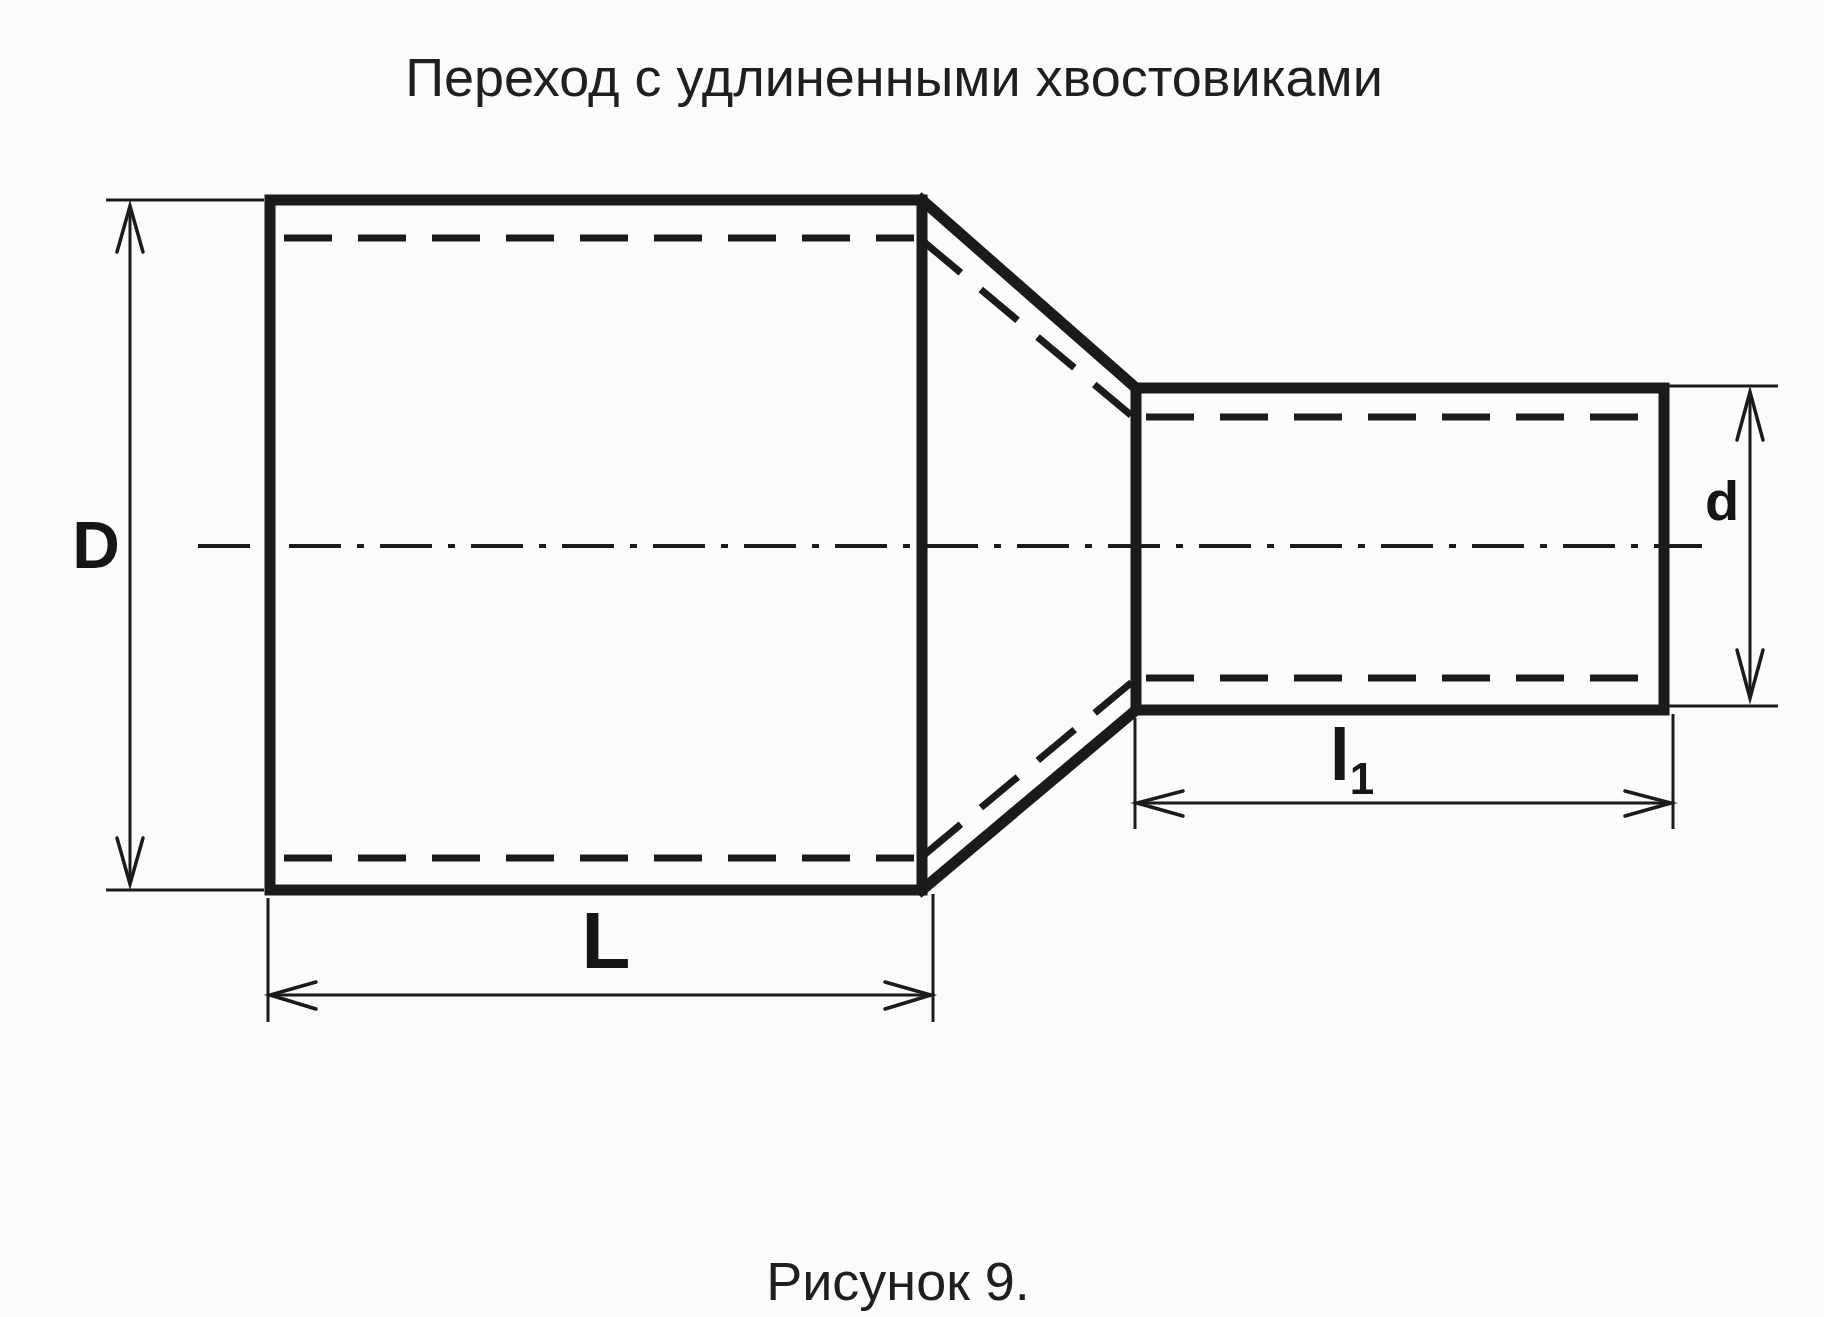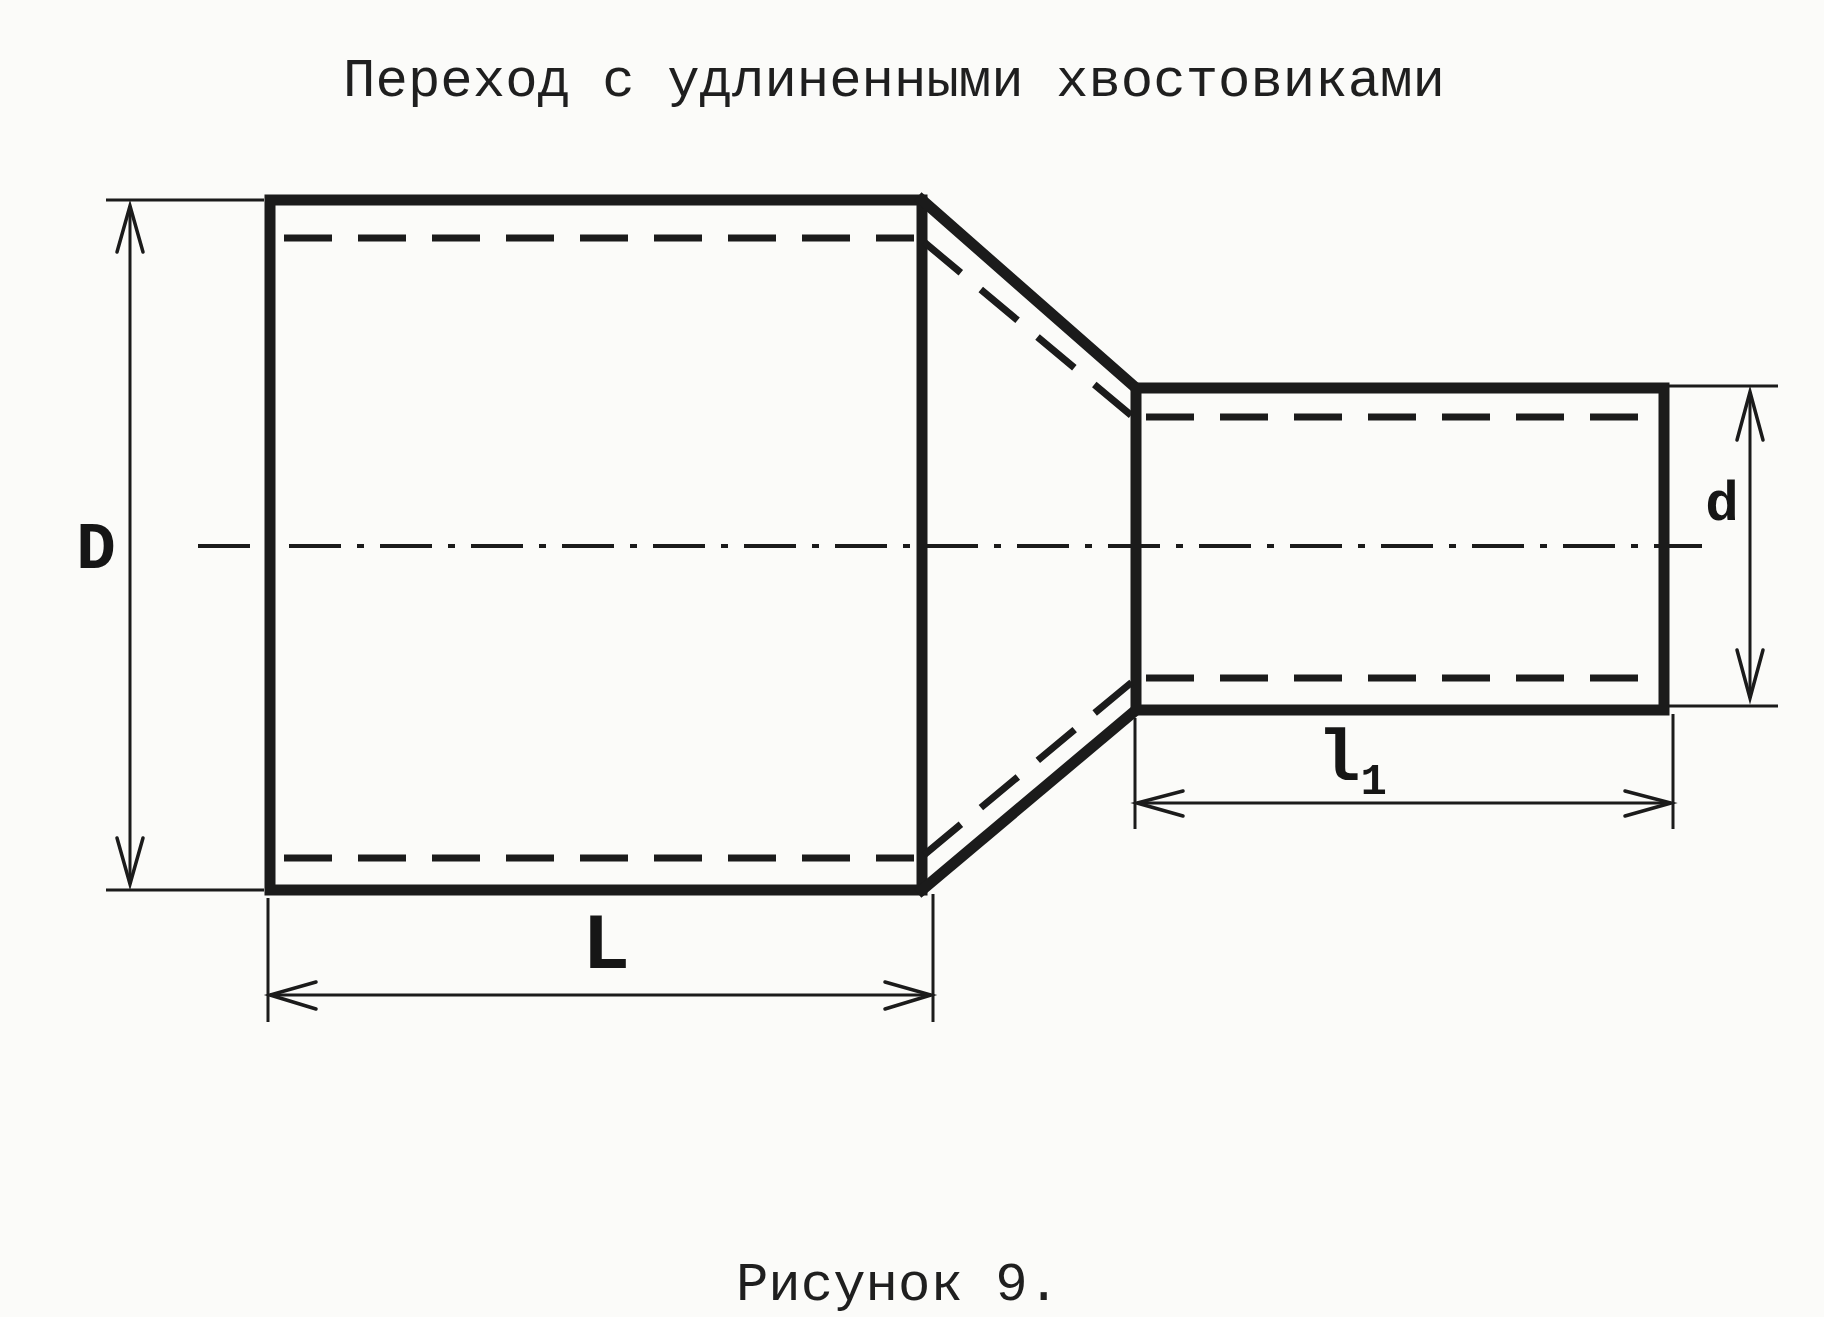--- a/index.html
+++ b/index.html
@@ -1,21 +1,21 @@
 <!DOCTYPE html>
 <html><head>
 <meta charset="utf-8">
 <style>
   html,body { margin:0; padding:0; background:#e8e8e6; }
   .canvas {
     position:relative;
     width:1824px; height:1317px;
     margin:0 auto;
     background:#fbfbf9;
-    font-family:Liberation Mono, monospace;
+    font-family:Liberation Sans, sans-serif;
     overflow:hidden;
   }
   svg { position:absolute; inset:0; display:block; color:#1b1b1b; }
   .outline  { stroke:currentColor; stroke-width:11; fill:none; stroke-linecap:square; }
   .inner    { stroke:currentColor; stroke-width:7; fill:none; stroke-dasharray:48 26; }
   .axis     { stroke:currentColor; stroke-width:4; fill:none; stroke-dasharray:52 16 7 16; }
   .thin     { stroke:currentColor; stroke-width:3; fill:none; }
   .arrow    { stroke:currentColor; stroke-width:3.5; fill:none; stroke-linecap:round; }
   .lbl      { fill:#161616; font-weight:700; }
   .lbl-D    { font-size:66px; }

